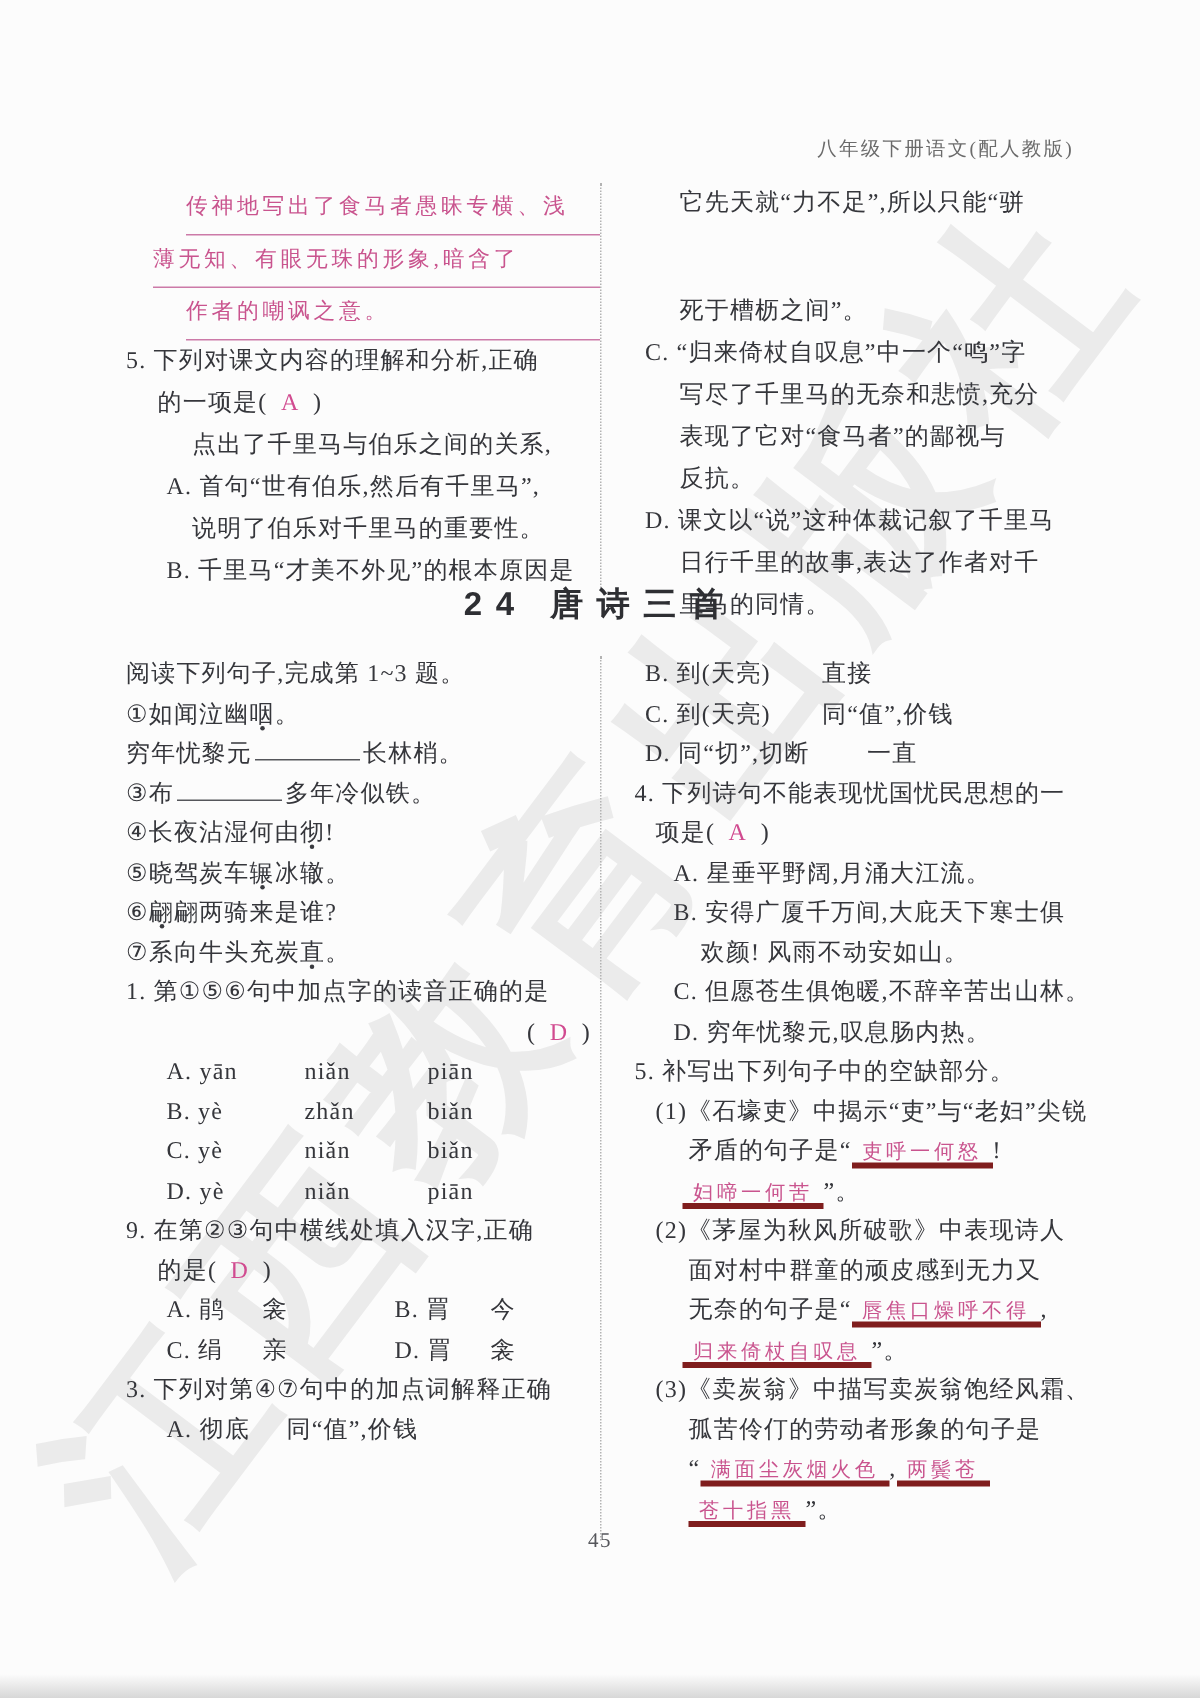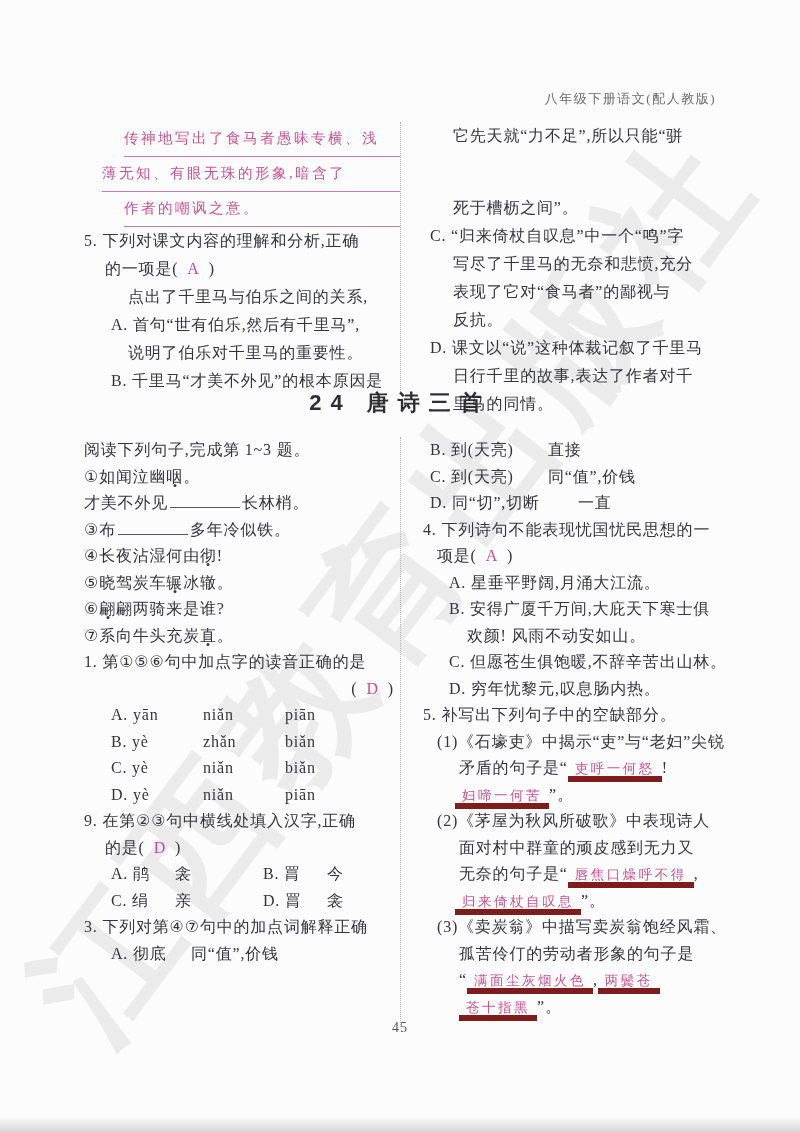--- a/index.html
+++ b/index.html
@@ -29,21 +29,21 @@
   .line{height:28px;line-height:28px;white-space:nowrap;font-size:16px;letter-spacing:0.8px;}
   .cols.bottom .line{height:26.5px;line-height:26.5px;}
   .line.r{text-align:right;padding-right:6px;}
   .line.hl{
     height:34px;line-height:32px;
     border-bottom:1px solid #cc7aa8;
     color:#c9548e;font-size:14.5px;letter-spacing:2.5px;
   }
   .ans{color:#d14b90;margin:0 9px;}
   .hand{
-    color:#c9548e;border-bottom:6px solid #7f1d1d;
+    color:#c9548e;border-bottom:4px solid #7f1d1d;
     padding:0 7px;font-size:13.5px;letter-spacing:2.5px;
   }
   .blank{
     display:inline-block;border-bottom:1px solid #55565b;
     height:13px;margin:0 2px;vertical-align:baseline;
   }
   .wseg{display:inline-block;}
   .dotc{position:relative;}
   .dotc::after{
     content:"";position:absolute;left:50%;bottom:-2px;
@@ -96,21 +96,21 @@
         <div class="line" style="padding-left: 30px;"><span class="seg">里马的同情。</span></div>
       </div>
   </section>
 
   <h1 class="title">24  唐诗三首</h1>
 
   <section class="cols bottom">
     <div class="col-l">
         <div class="line"><span class="seg">阅读下列句子,完成第 1~3 题。</span></div>
         <div class="line"><span class="seg">①如闻泣幽</span><span class="dotc">咽</span><span class="seg">。</span></div>
-        <div class="line"><span class="seg">才美不外见</span><span class="blank" style="width: 70px;"></span><span class="seg">长林梢。</span></div>
+        <div class="line"><span class="seg">穷年忧黎元</span><span class="blank" style="width: 70px;"></span><span class="seg">长林梢。</span></div>
         <div class="line"><span class="seg">③布</span><span class="blank" style="width: 70px;"></span><span class="seg">多年冷似铁。</span></div>
         <div class="line"><span class="seg">④长夜沾湿何由</span><span class="dotc">彻</span><span class="seg">!</span></div>
         <div class="line"><span class="seg">⑤晓驾炭车</span><span class="dotc">辗</span><span class="seg">冰辙。</span></div>
         <div class="line"><span class="seg">⑥</span><span class="dotc">翩</span><span class="seg">翩两骑来是谁?</span></div>
         <div class="line"><span class="seg">⑦系向牛头充炭</span><span class="dotc">直</span><span class="seg">。</span></div>
         <div class="line"><span class="seg">1. 第①⑤⑥句中加点字的读音正确的是</span></div>
         <div class="line r"><span class="seg">(</span><span class="ans">D</span><span class="seg">)</span></div>
         <div class="line" style="padding-left: 27px;"><span class="wseg" style="width: 92px;">A. yān</span><span class="wseg" style="width: 82px;">niǎn</span><span class="seg">piān</span></div>
         <div class="line" style="padding-left: 27px;"><span class="wseg" style="width: 92px;">B. yè</span><span class="wseg" style="width: 82px;">zhǎn</span><span class="seg">biǎn</span></div>
         <div class="line" style="padding-left: 27px;"><span class="wseg" style="width: 92px;">C. yè</span><span class="wseg" style="width: 82px;">niǎn</span><span class="seg">biǎn</span></div>

